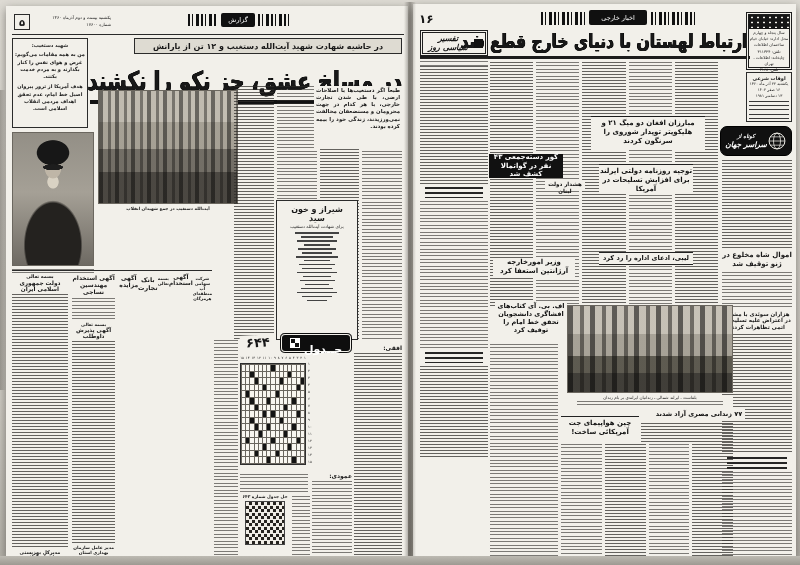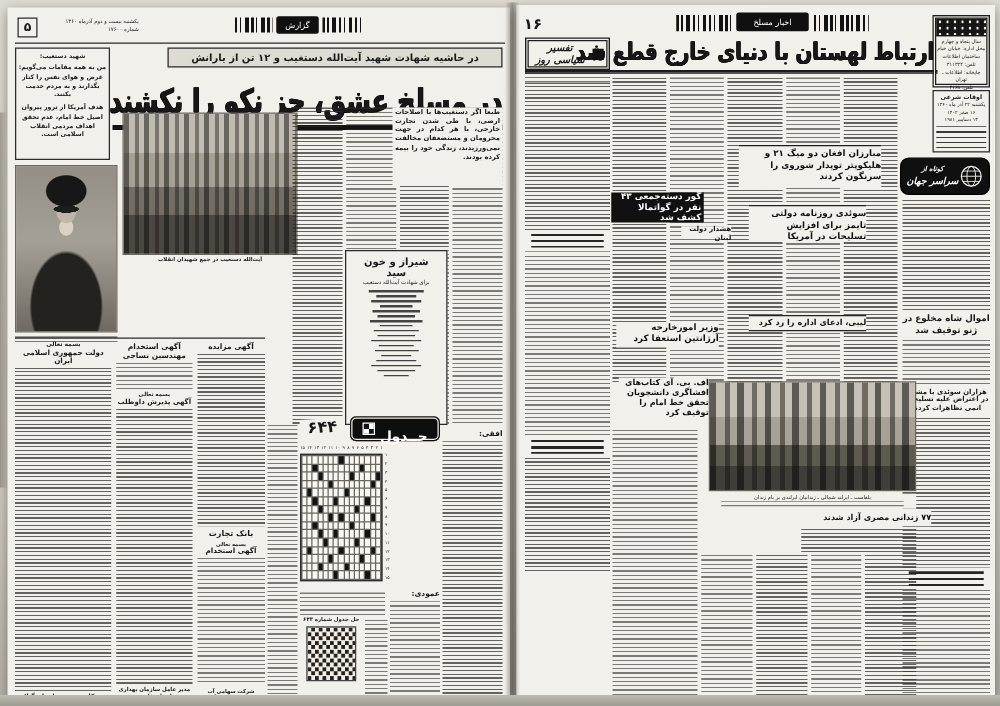--- a/index.html
+++ b/index.html
@@ -16,21 +16,21 @@
   .micro{background-image:repeating-linear-gradient(180deg,rgba(45,43,40,.72) 0 1px,transparent 1px 3px);}
   .micro2{background-image:repeating-linear-gradient(180deg,rgba(45,43,40,.6) 0 1px,transparent 1px 3.4px);}
   .boldbar{background-image:repeating-linear-gradient(180deg,rgba(15,15,15,.9) 0 2px,transparent 2px 5px);width:85%;margin:3px auto;}
   .flexrow{display:flex;direction:ltr;}
   .flexrow>div{flex:1;}
   .gap3{gap:3px;}
   .gap4{gap:4px;}
   .barcode{background:repeating-linear-gradient(90deg,#121212 0 2px,transparent 2px 4px,#121212 4px 5px,transparent 5px 8px,#121212 8px 11px,transparent 11px 13px);}
   .blackbox{background:#101010;color:#fff;display:flex;align-items:center;justify-content:center;}
   .rule{background:#2a2a2a;}
-  .hl{position:absolute;box-sizing:border-box;background:#f2f0ea;font-weight:bold;color:#101010;direction:rtl;line-height:1.25;}
+  .hl{position:absolute;box-sizing:border-box;background:#f2f0ea;font-weight:bold;color:#101010;text-align:center;direction:rtl;line-height:1.25;}
   .photo{border:1px solid #6b675f;box-sizing:border-box;}
   .portrait{background:
     radial-gradient(ellipse 14px 4px at 50% 26%,#1d1d1d 70%,rgba(0,0,0,0) 75%),
     radial-gradient(ellipse 27px 21px at 50% 15%,#171717 58%,rgba(23,23,23,0) 62%),
     radial-gradient(ellipse 14px 17px at 50% 27%,#bfb6a7 55%,rgba(191,182,167,0) 60%),
     radial-gradient(ellipse 11px 13px at 50% 37%,#d9d2c3 48%,rgba(0,0,0,0) 55%),
     radial-gradient(ellipse 46px 70px at 50% 85%,#24221f 60%,rgba(36,34,31,0) 64%),
     linear-gradient(180deg,#938f86 0%,#a5a096 45%,#6e6a63 100%);}
   .crowd{background:
     repeating-linear-gradient(90deg,rgba(25,24,22,.55) 0 4px,rgba(140,134,124,.15) 4px 9px,rgba(40,38,35,.5) 9px 12px,rgba(150,144,134,.12) 12px 16px),
@@ -132,21 +132,21 @@
         <div class="fa c b ink" style="font-size:4.8px;margin-top:2px;">مدیرکل بهزیستی استان گیلان</div>
       </div>
       <div style="flex:1.05;display:flex;flex-direction:column;">
         <div class="fa c b ink" style="font-size:6px;line-height:1.2;">آگهی استخدام مهندسین نساجی</div>
         <div class="micro2" style="height:22px;margin-top:2px;"></div>
         <div class="fa c b ink" style="font-size:4.4px;margin-top:2px;">بسمه تعالی</div>
         <div class="fa c b ink" style="font-size:5.6px;">آگهی پذیرش داوطلب</div>
         <div class="micro" style="flex:1;margin-top:2px;"></div>
         <div class="fa c b ink" style="font-size:4.4px;margin-top:2px;">مدیر عامل سازمان بهداری استان فارس</div>
       </div>
-      <div style="flex:0.95;display:flex;flex-direction:column;">
+      <div style="flex:0.95;display:flex;">
         <div class="fa c b ink" style="font-size:6px;">آگهی مزایده</div>
         <div class="micro" style="height:138px;margin-top:2px;"></div>
         <div class="fa c b ink" style="font-size:6.4px;margin-top:2px;">بانک تجارت</div>
         <div class="fa c b ink" style="font-size:4.2px;margin-top:2px;">بسمه تعالی</div>
         <div class="fa c b ink" style="font-size:5.8px;">آگهی استخدام</div>
         <div class="micro2" style="flex:1;margin-top:2px;"></div>
         <div class="fa c b ink" style="font-size:4.2px;margin-top:2px;">شرکت سهامی آب منطقه‌ای هرمزگان</div>
       </div>
     </div>
 
@@ -434,21 +434,21 @@
       <div class="fa c b ink" style="font-size:4.3px;">حل جدول شماره ۶۴۳</div>
       <div class="checker" style="width:38px;height:42px;margin:2px auto 0;"></div>
     </div>
     <div class="abs micro2" style="left:286px;top:490px;width:18px;height:64px;"></div>
   </div>
 
   <div class="page" style="left:413px;top:4px;width:383px;height:554px;">
 
     <div class="abs b ink" style="left:6px;top:8px;width:22px;height:16px;font-size:12px;">۱۶</div>
     <div class="abs barcode" style="left:128px;top:8px;width:44px;height:13px;"></div>
-    <div class="abs blackbox fa" style="left:176px;top:6px;width:58px;height:15px;font-size:6.5px;border-radius:2px;">اخبار مسلخ</div>
+    <div class="abs blackbox fa" style="left:176px;top:6px;width:58px;height:15px;font-size:6.5px;border-radius:2px;">اخبار خارجی</div>
     <div class="abs barcode" style="left:238px;top:8px;width:44px;height:13px;"></div>
 
     <div class="abs fa c b ink fat" style="left:46px;top:20px;width:290px;height:30px;font-size:15.5px;line-height:28px;white-space:nowrap;transform:scaleY(1.25);transform-origin:50% 0;">ارتباط لهستان با دنیای خارج قطع شد</div>
     <div class="abs dblrule" style="left:7px;top:52px;width:330px;"></div>
 
     <div class="abs" style="left:333px;top:8px;width:46px;height:58px;border:1.5px solid #1e1e1e;box-shadow:inset 0 0 0 1px #f2f0ea,inset 0 0 0 2px #1e1e1e;padding:2px;box-sizing:border-box;">
       <div class="ornament" style="height:13px;"></div>
       <div class="fa c ink" style="font-size:4px;line-height:1.55;margin-top:1px;">
         <div>سال پنجاه و چهارم</div>
         <div>محل اداره: خیابان خیام</div>
@@ -511,32 +511,33 @@
       <div class="micro2"></div>
       <div class="micro"></div>
       <div class="micro2"></div>
       <div class="micro"></div>
     </div>
     <div class="abs micro2" style="left:77px;top:340px;width:68px;height:212px;"></div>
 
     <div class="hl" style="left:178px;top:112px;width:114px;height:34px;font-size:7px;border-top:1.5px solid #1c1c1c;padding-top:2px;">مبارزان افغان دو میگ ۲۱ و هلیکوپتر توپدار شوروی را سرنگون کردند</div>
     <div class="hl" style="left:76px;top:150px;width:74px;height:24px;background:#111;color:#fff;font-size:7px;display:flex;align-items:center;justify-content:center;padding:1px 2px;">گور دسته‌جمعی ۴۳ نفر در گواتمالا کشف شد</div>
     <div class="hl" style="left:132px;top:177px;width:40px;height:9px;font-size:5.5px;">هشدار دولت لبنان</div>
-    <div class="hl" style="left:186px;top:160px;width:94px;height:28px;font-size:7px;border-top:1px solid #222;padding-top:2px;">سوئدی روزنامه دولتی تایمز برای افزایش تسلیحات در آمریکا</div>
+    <div class="hl" style="left:186px;top:160px;width:94px;height:28px;font-size:7px;border-top:1px solid #222;padding-top:2px;">توجیه روزنامه دولتی ایرلند برای افزایش تسلیحات در آمریکا</div>
     <div class="hl" style="left:186px;top:248px;width:94px;height:13px;font-size:6.5px;border-top:1px solid #222;border-bottom:1px solid #222;line-height:11px;white-space:nowrap;">لیبی، ادعای اداره را رد کرد</div>
     <div class="hl" style="left:80px;top:254px;width:82px;height:20px;font-size:7px;">وزیر امورخارجه آرژانتین استعفا کرد</div>
     <div class="hl" style="left:82px;top:298px;width:72px;height:38px;font-size:6.5px;">اف. بی. آی کتاب‌های افشاگری دانشجویان تحقق خط امام را توقیف کرد</div>
 
     <div class="abs photo prison" style="left:154px;top:301px;width:166px;height:88px;"></div>
     <div class="abs paperbg" style="left:154px;top:391px;width:166px;height:12px;">
       <div class="fa c ink" style="font-size:4.2px;">بلفاست ـ ایرلند شمالی ـ زندانیان ایرلندی بر بام زندان</div>
       <div class="micro2" style="height:4px;margin:1px 10px 0;"></div>
     </div>
 
     <div class="hl" style="left:240px;top:404px;width:92px;height:13px;font-size:6.5px;line-height:12px;white-space:nowrap;">۷۷ زندانی مصری آزاد شدند</div>
+    <div class="hl" style="left:148px;top:412px;width:78px;height:24px;font-size:7px;border-top:1px solid #222;padding-top:2px;">چین هواپیمای جت آمریکائی ساخت!</div>
 
     <div class="abs flexrow gap3" style="left:148px;top:440px;width:172px;height:112px;">
       <div class="micro2"></div>
       <div class="micro"></div>
       <div class="micro2"></div>
       <div class="micro"></div>
     </div>
     <div class="abs micro" style="left:228px;top:419px;width:92px;height:19px;"></div>
   </div>
 

